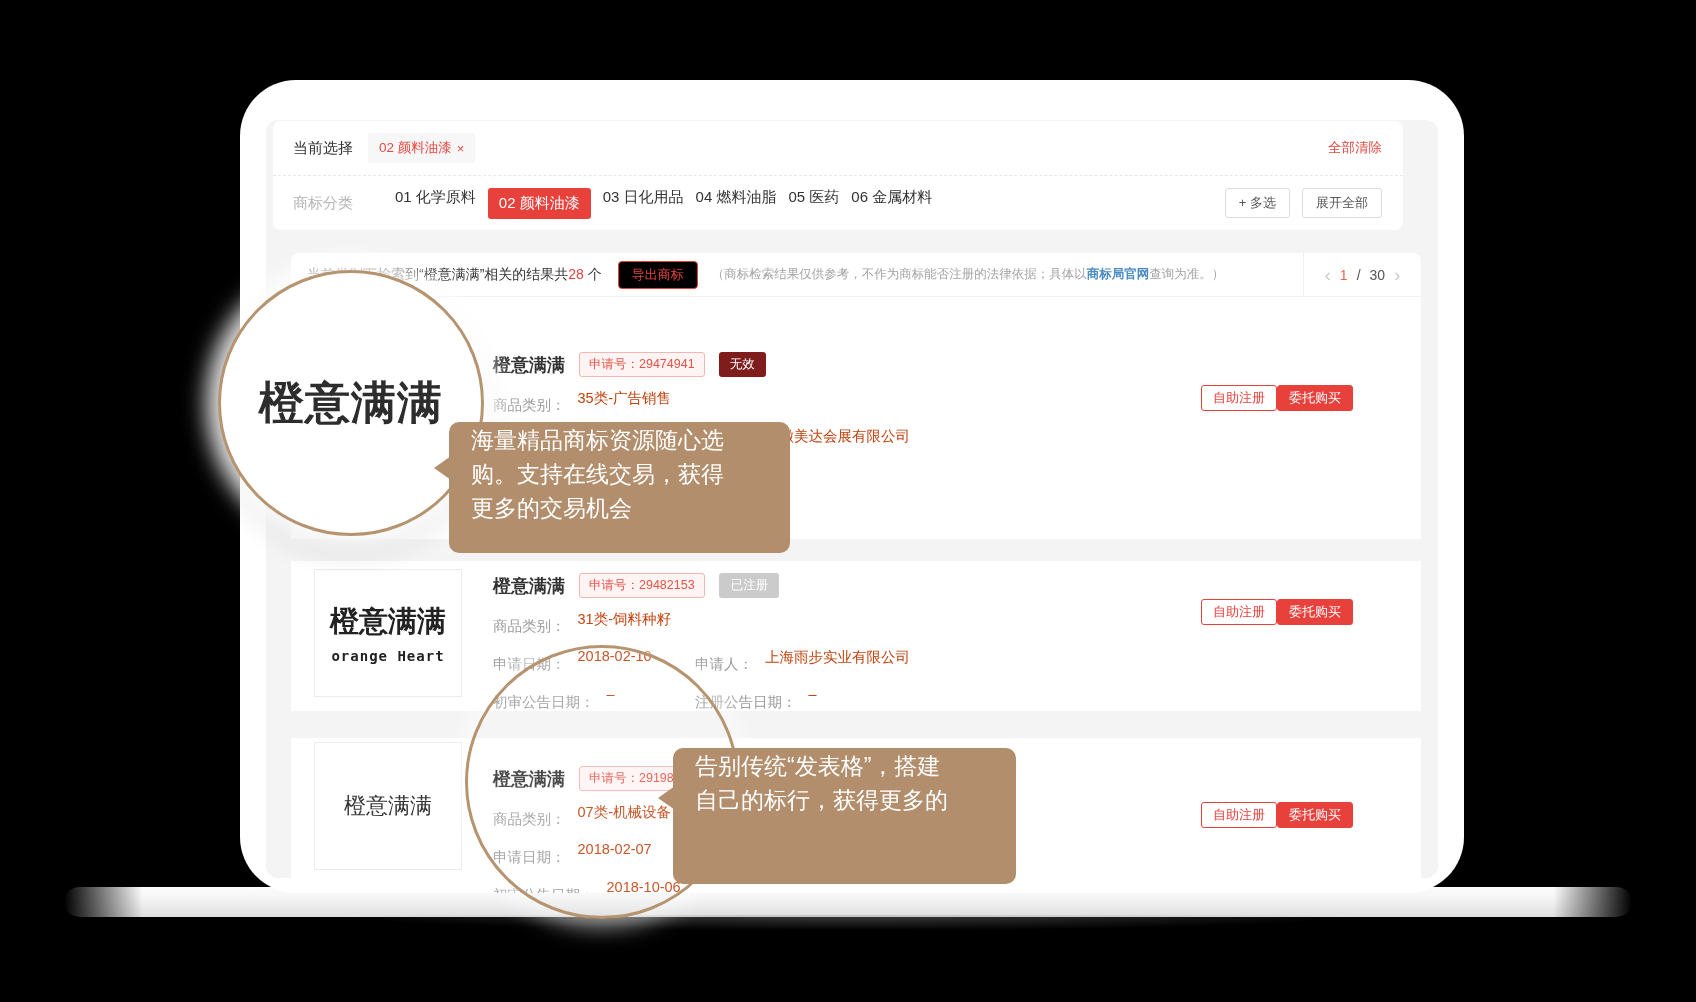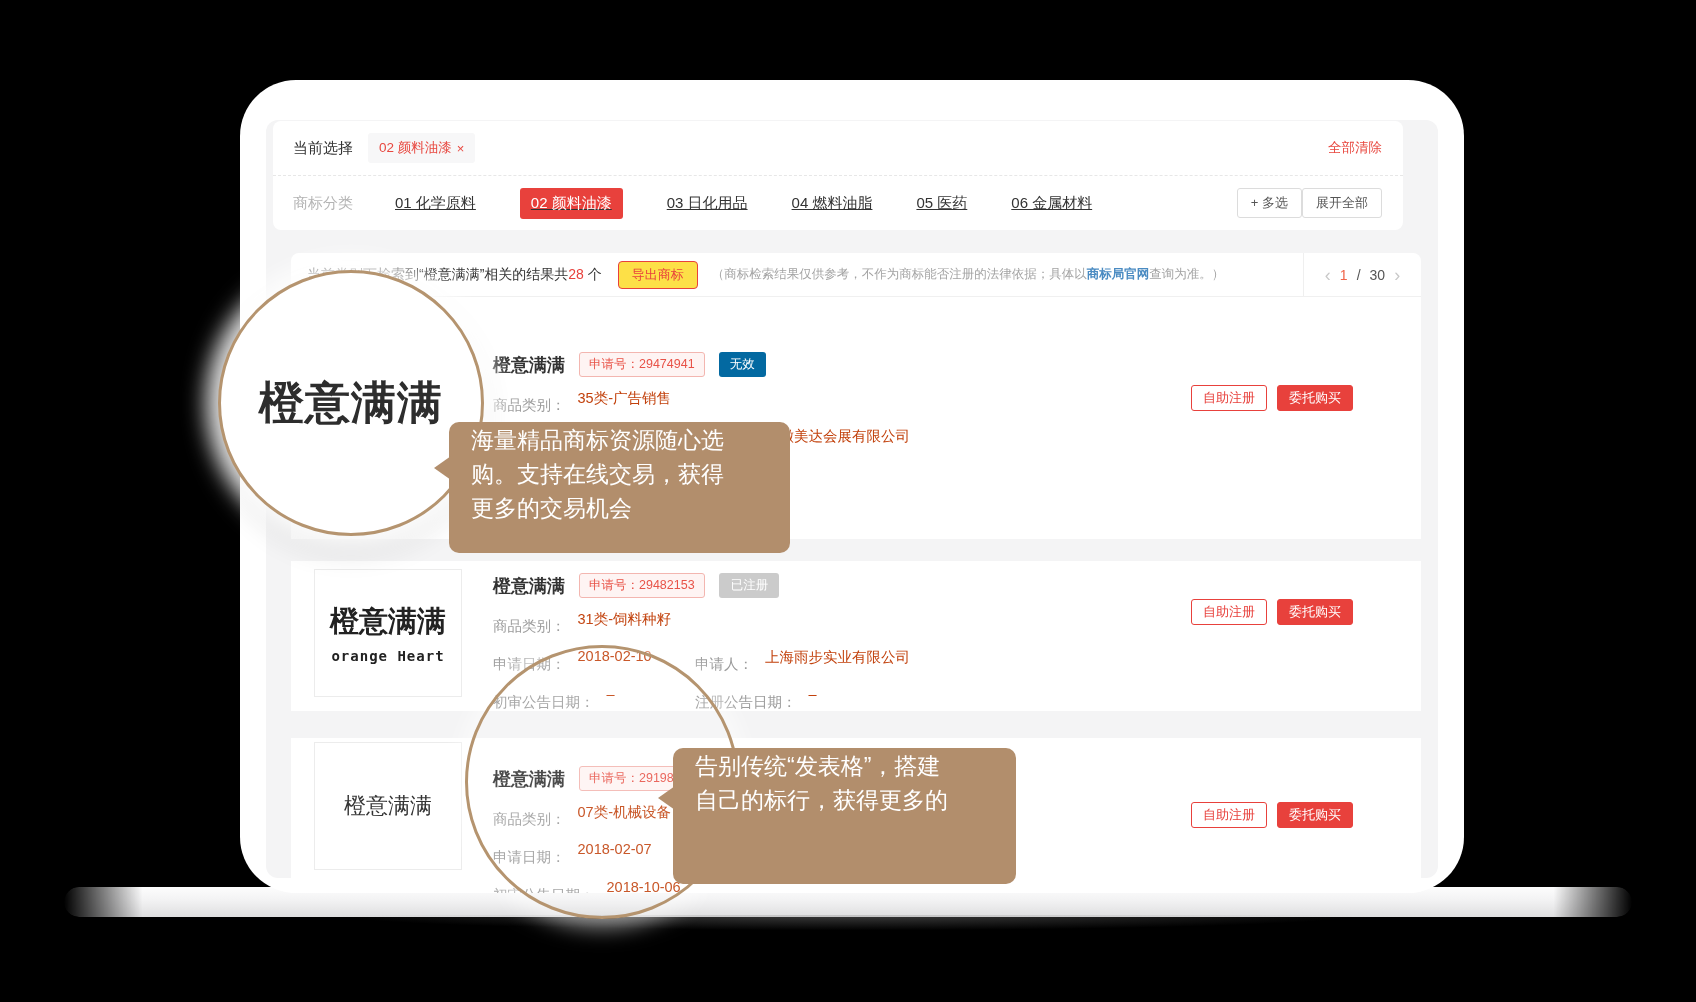--- a/index.html
+++ b/index.html
@@ -44,44 +44,44 @@
     padding:6px 11px; border-radius:3px; display:flex; align-items:center; gap:5px;
   }
   .tag-x { font-size:13px; color:#e8473f; }
   .clear-all { margin-left:auto; color:#e8473f; font-size:13.5px; cursor:pointer; }
 
   .filter-row2 {
     height:55px; display:flex; align-items:center; padding:0 21px 0 20px;
     border-top:1px dashed #e7e7e7;
   }
   .cat-label { font-size:15px; color:#b4b4b4; margin-right:42px; }
-  .cat-items { display:flex; align-items:center; gap:44px;text-decoration:underline; }
+  .cat-items { display:flex; gap:12px; }
   .cat-item { font-size:15px; color:#333; cursor:pointer; white-space:nowrap; }
   .cat-item.selected {
     background:#e8413c; color:#fff; padding:6px 11px; border-radius:3px;
   }
-  .cat-actions { margin-left:auto; display:flex; }
+  .cat-actions { margin-left:auto; display:flex; gap:12px; }
   .cat-btn {
     border:1px solid #dcdcdc; background:#fff; color:#555; font-size:13px;
     padding:5px 13px; border-radius:3px; white-space:nowrap; cursor:pointer;
   }
 
   
   .results-card {
     position:absolute; left:51px; top:173px; width:1130px; height:640px;
     background:#fff; border-radius:8px 8px 0 0; overflow:hidden;
   }
   .results-header {
     position:relative; height:44px; display:flex; align-items:center;
     padding-left:16px; border-bottom:1px solid #f0f0f0;
   }
   .summary { font-size:14px; color:#333; white-space:nowrap; }
   .summary .count { color:#e8413c; }
   .export-btn {
-    margin-left:16px; border:1px solid #e8413c; color:#e8413c; background:#fde047;
+    margin-left:16px; border:1px solid #e8413c; color:#e8413c; background:#000000;
     font-size:13px; padding:4px 13px; border-radius:4px; white-space:nowrap; cursor:pointer;
   }
   .disclaimer { margin-left:14px; font-size:12.5px; color:#a3a3a3; white-space:nowrap; }
   .disclaimer .link { color:#4a8bc2; font-weight:700; cursor:pointer; }
   .pagination {
     position:absolute; right:0; top:0; height:100%; width:118px;
     border-left:1px solid #efefef; display:flex; align-items:center; justify-content:center;
     gap:9px; font-size:14px;
   }
   .pg-arrow { color:#c9c9c9; font-size:18px; line-height:1; cursor:pointer; }
@@ -117,30 +117,30 @@
 
   .title-line { display:flex; align-items:center; }
   .tm-name { font-size:18px; font-weight:700; color:#333; }
   .appno-pill {
     margin-left:14px; border:1px solid #f3b6b0; background:#fef4f3; color:#e85348;
     font-size:12.5px; padding:3px 9px; border-radius:3px; white-space:nowrap;
   }
   .status-badge {
     margin-left:14px; font-size:12.5px; color:#fff; padding:4px 11px; border-radius:3px; white-space:nowrap;
   }
-  .status-invalid { background:#0369a1; }
+  .status-invalid { background:#7f1d1d; }
   .status-registered { background:#cbcbcb;padding-left:12px; }
 
   .line { position:relative; display:flex; font-size:14.5px; margin-top:12px; }
   .lbl { color:#9b9b9b; margin-right:12px; white-space:nowrap;margin-top:7px; }
   .val { color:#c2410c; white-space:nowrap; }
   .colA { display:flex; width:202px; }
   .colB { display:flex; }
 
-  .row-btns { position:absolute; display:flex; gap:10px; right:68px; }
+  .row-btns { position:absolute; display:flex; right:68px; }
   .r1 .row-btns { top:88px; }
   .r2 .row-btns { top:38px; }
   .r3 .row-btns { top:64px; }
   .btn-outline {
     border:1px solid #e8413c; color:#e8413c; background:#fff; font-size:13px;
     width:76px; height:26px; display:flex; align-items:center; justify-content:center;
     border-radius:3px; cursor:pointer; white-space:nowrap;
   }
   .btn-solid {
     background:#e8413c; color:#fff; border:1px solid #e8413c; font-size:13px;

